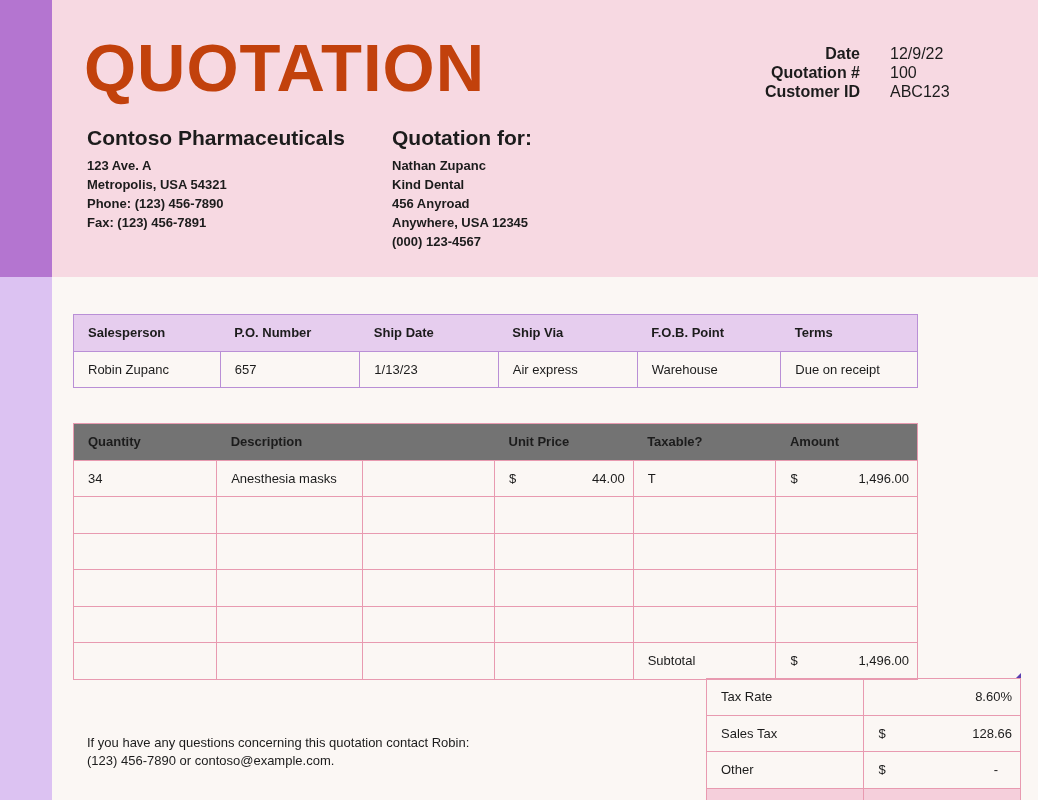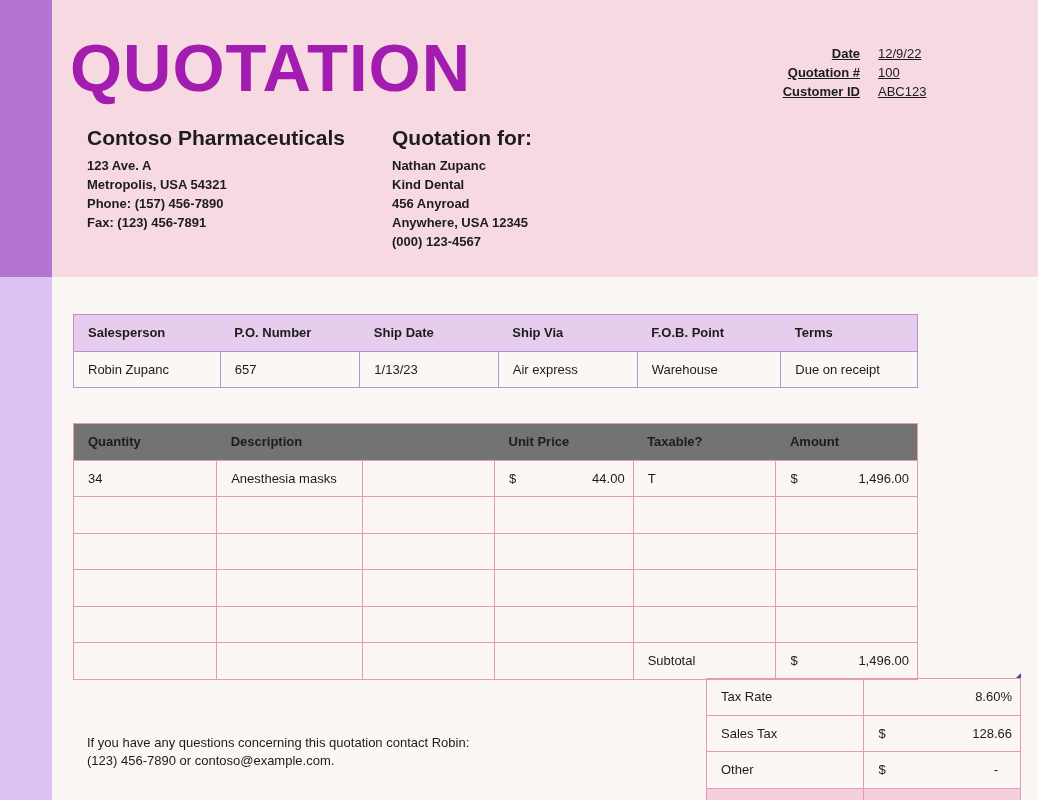--- a/index.html
+++ b/index.html
@@ -1,25 +1,25 @@
 <!DOCTYPE html>
 <html><head>
 <meta charset="utf-8">
 <style>
   * { box-sizing: border-box; margin: 0; padding: 0; }
   html, body { width: 1038px; height: 800px; overflow: hidden; }
   body { position: relative; background: #fbf7f4; font-family: "Liberation Sans", sans-serif; color: #1c1c1c; }
   .band-top { position: absolute; left: 0; top: 0; width: 52px; height: 277px; background: #b475d0; }
   .band-bottom { position: absolute; left: 0; top: 277px; width: 52px; height: 523px; background: #dcc2f2; }
   .header { position: absolute; left: 52px; top: 0; width: 986px; height: 277px; background: #f7d9e2; }
-  .title { position: absolute; left: 70px; top: 34px; font-size: 67px; font-weight: bold; color: #a21caf; letter-spacing: 1px; line-height: 1; }
-  .meta { position: absolute; top: 44px; left: 760px; font-size: 13px; text-decoration: underline; }
+  .title { position: absolute; left: 84px; top: 34px; font-size: 67px; font-weight: bold; color: #c2410c; letter-spacing: 1px; line-height: 1; }
+  .meta { position: absolute; top: 44px; left: 760px; font-size: 16px; }
   .meta-row { display: flex; height: 19px; align-items: center; }
   .meta-label { width: 100px; text-align: right; font-weight: bold; }
-  .meta-value { margin-left: 18px; }
+  .meta-value { margin-left: 30px; }
   .block { position: absolute; font-size: 13px; }
   .block-title { font-size: 21px; font-weight: bold; margin-bottom: 6px; }
   .block-line { height: 19px; line-height: 19px; font-weight: bold; }
   .tbl { position: absolute; left: 73px; width: 845px; border-collapse: collapse; font-size: 13px; }
   .tbl td { height: 36.5px; padding: 0 14px; vertical-align: middle; }
   .t1 td { border: 1.5px solid #b98fd6; }
   .t1 .hdr td { background: #e6cdee; font-weight: bold; border-left: none; border-right: none; }
   .t1 .hdr td:first-child { border-left: 1.5px solid #b98fd6; }
   .t1 .hdr td:last-child { border-right: 1.5px solid #b98fd6; }
   .t2 td { border: 1.5px solid #e89ab0; }
@@ -55,21 +55,21 @@
   <div class="meta-row">
       <span class="meta-label">Customer ID</span>
       <span class="meta-value">ABC123</span>
     </div>
 </div>
 
 <div class="block" style="left:87px; top:126px;">
   <div class="block-title">Contoso Pharmaceuticals</div>
   <div class="block-line">123 Ave. A</div>
   <div class="block-line">Metropolis, USA 54321</div>
-  <div class="block-line">Phone: (157) 456-7890</div>
+  <div class="block-line">Phone: (123) 456-7890</div>
   <div class="block-line">Fax: (123) 456-7891</div>
 </div>
 
 <div class="block" style="left:392px; top:126px;">
   <div class="block-title">Quotation for:</div>
   <div class="block-line">Nathan Zupanc</div>
   <div class="block-line">Kind Dental</div>
   <div class="block-line">456 Anyroad</div>
   <div class="block-line">Anywhere, USA 12345</div>
   <div class="block-line">(000) 123-4567</div>

